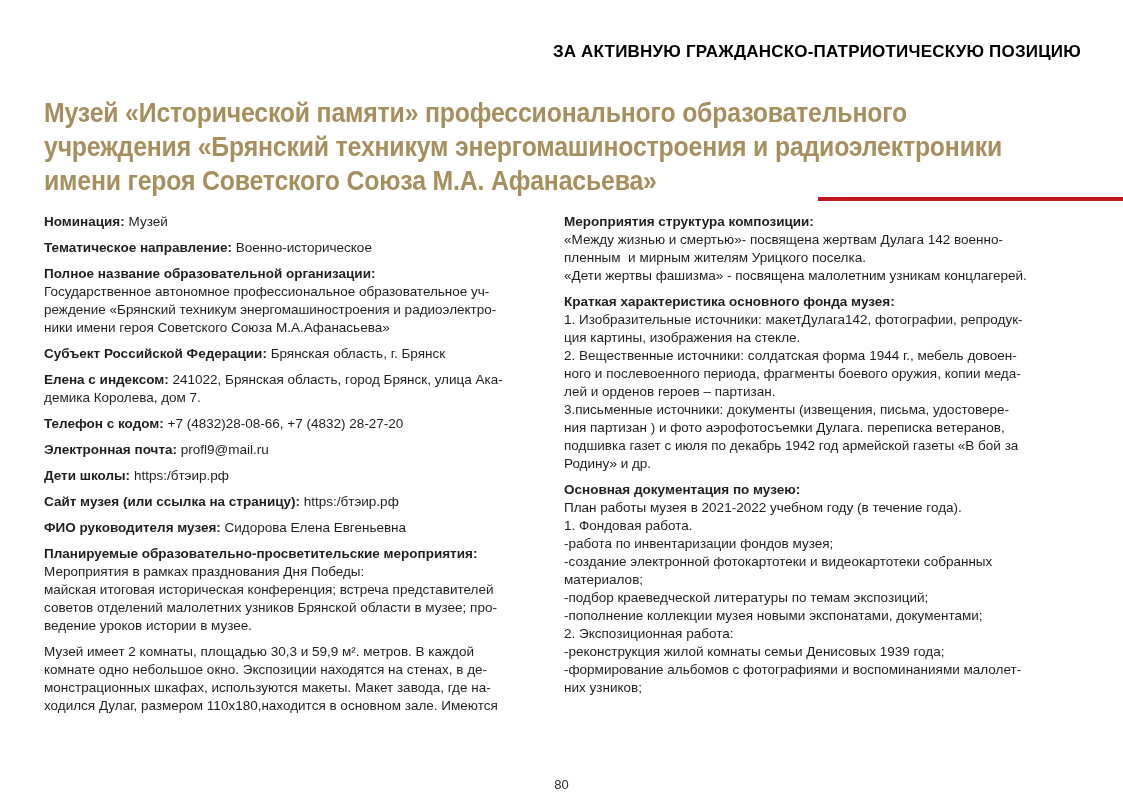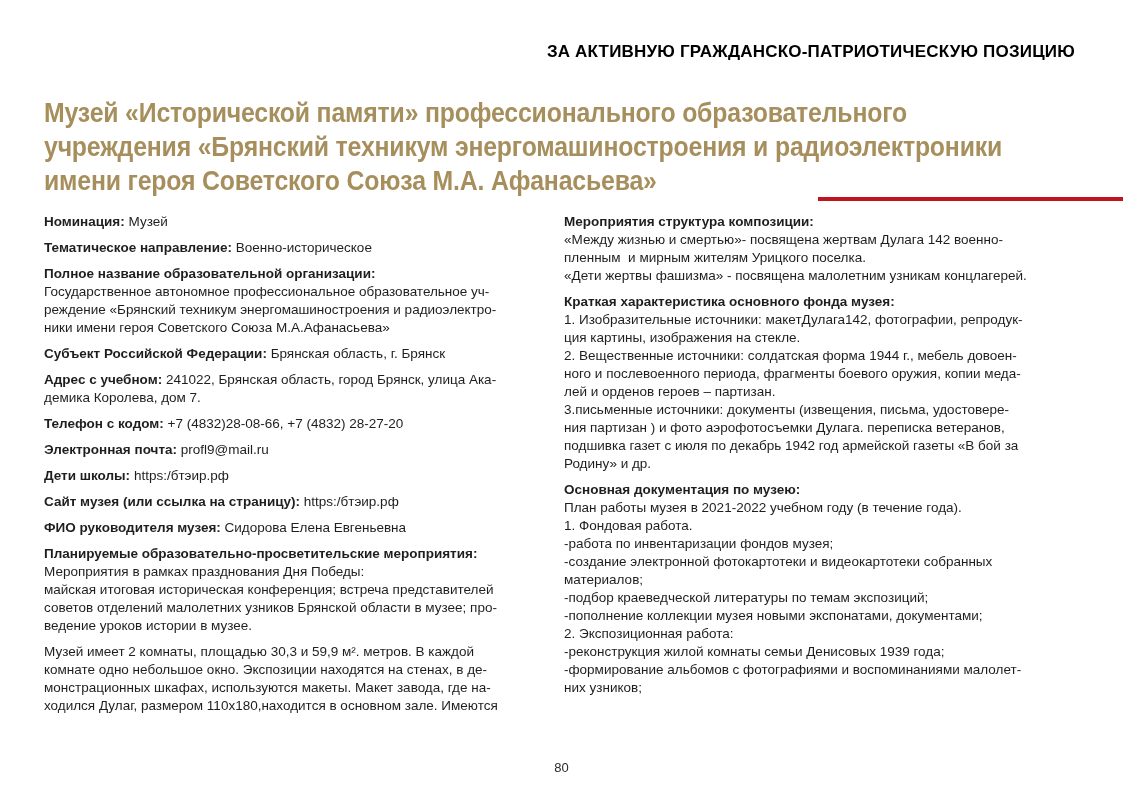--- a/index.html
+++ b/index.html
@@ -10,21 +10,21 @@
   html,body{margin:0;padding:0;}
   body{
     width:1123px;height:794px;
     background:#ffffff;
     font-family:"Liberation Sans",sans-serif;
     color:var(--text-color,#1e1e1e);
     position:relative;
     overflow:hidden;
   }
   .header{
-    position:absolute;top:42px;right:48px;
+    position:absolute;top:42px;right:42px;
     font-size:17px;font-weight:bold;color:#000;
     letter-spacing:.2px;white-space:pre;
   }
   .title{
     position:absolute;left:44px;top:96px;width:1160px;
     font-size:27px;font-weight:bold;line-height:34px;
     color:var(--title-gold,#a68f5c);
     white-space:pre;letter-spacing:-.2px;
     transform:scaleX(.92);transform-origin:left top;
   }
@@ -37,21 +37,21 @@
     display:flex;gap:20px;
   }
   .col{font-size:13.5px;line-height:18px;}
   .col-left{width:500px;flex:0 0 500px;}
   .col-right{width:518px;flex:0 0 518px;}
   .para{margin:0 0 8px 0;white-space:pre;}
   .para:last-child{margin-bottom:0;}
   .lbl{font-weight:bold;}
   .lbl.block{display:block;}
   .footer{
-    position:absolute;left:0;bottom:19px;width:100%;
+    position:absolute;left:0;bottom:2px;width:100%;
     text-align:center;font-size:13px;color:#2a2a2a;
   }
 </style>
 </head>
 <body>
 
 <div class="header">ЗА АКТИВНУЮ ГРАЖДАНСКО-ПАТРИОТИЧЕСКУЮ ПОЗИЦИЮ</div>
 
 <h1 class="title" style="margin:0;">Музей «Исторической памяти» профессионального образовательного
 учреждения «Брянский техникум энергомашиностроения и радиоэлектроники
@@ -60,21 +60,21 @@
 <div class="accent-line"></div>
 
 <div class="columns">
   <div class="col col-left">
     <p class="para"><b class="lbl">Номинация:</b><span> Музей</span></p>
     <p class="para"><b class="lbl">Тематическое направление:</b><span> Военно-историческое</span></p>
     <p class="para"><b class="lbl block">Полное название образовательной организации:</b><span>Государственное автономное профессиональное образовательное уч-
 реждение «Брянский техникум энергомашиностроения и радиоэлектро-
 ники имени героя Советского Союза М.А.Афанасьева»</span></p>
     <p class="para"><b class="lbl">Субъект Российской Федерации:</b><span> Брянская область, г. Брянск</span></p>
-    <p class="para"><b class="lbl">Адрес с учебном:</b><span> 241022, Брянская область, город Брянск, улица Ака-
+    <p class="para"><b class="lbl">Елена с индексом:</b><span> 241022, Брянская область, город Брянск, улица Ака-
 демика Королева, дом 7.</span></p>
     <p class="para"><b class="lbl">Телефон с кодом:</b><span> +7 (4832)28-08-66, +7 (4832) 28-27-20</span></p>
     <p class="para"><b class="lbl">Электронная почта:</b><span> profl9@mail.ru</span></p>
     <p class="para"><b class="lbl">Дети школы:</b><span> https:/бтэир.рф</span></p>
     <p class="para"><b class="lbl">Сайт музея (или ссылка на страницу):</b><span> https:/бтэир.рф</span></p>
     <p class="para"><b class="lbl">ФИО руководителя музея:</b><span> Сидорова Елена Евгеньевна</span></p>
     <p class="para"><b class="lbl block">Планируемые образовательно-просветительские мероприятия:</b><span>Мероприятия в рамках празднования Дня Победы:
 майская итоговая историческая конференция; встреча представителей
 советов отделений малолетних узников Брянской области в музее; про-
 ведение уроков истории в музее.</span></p>

